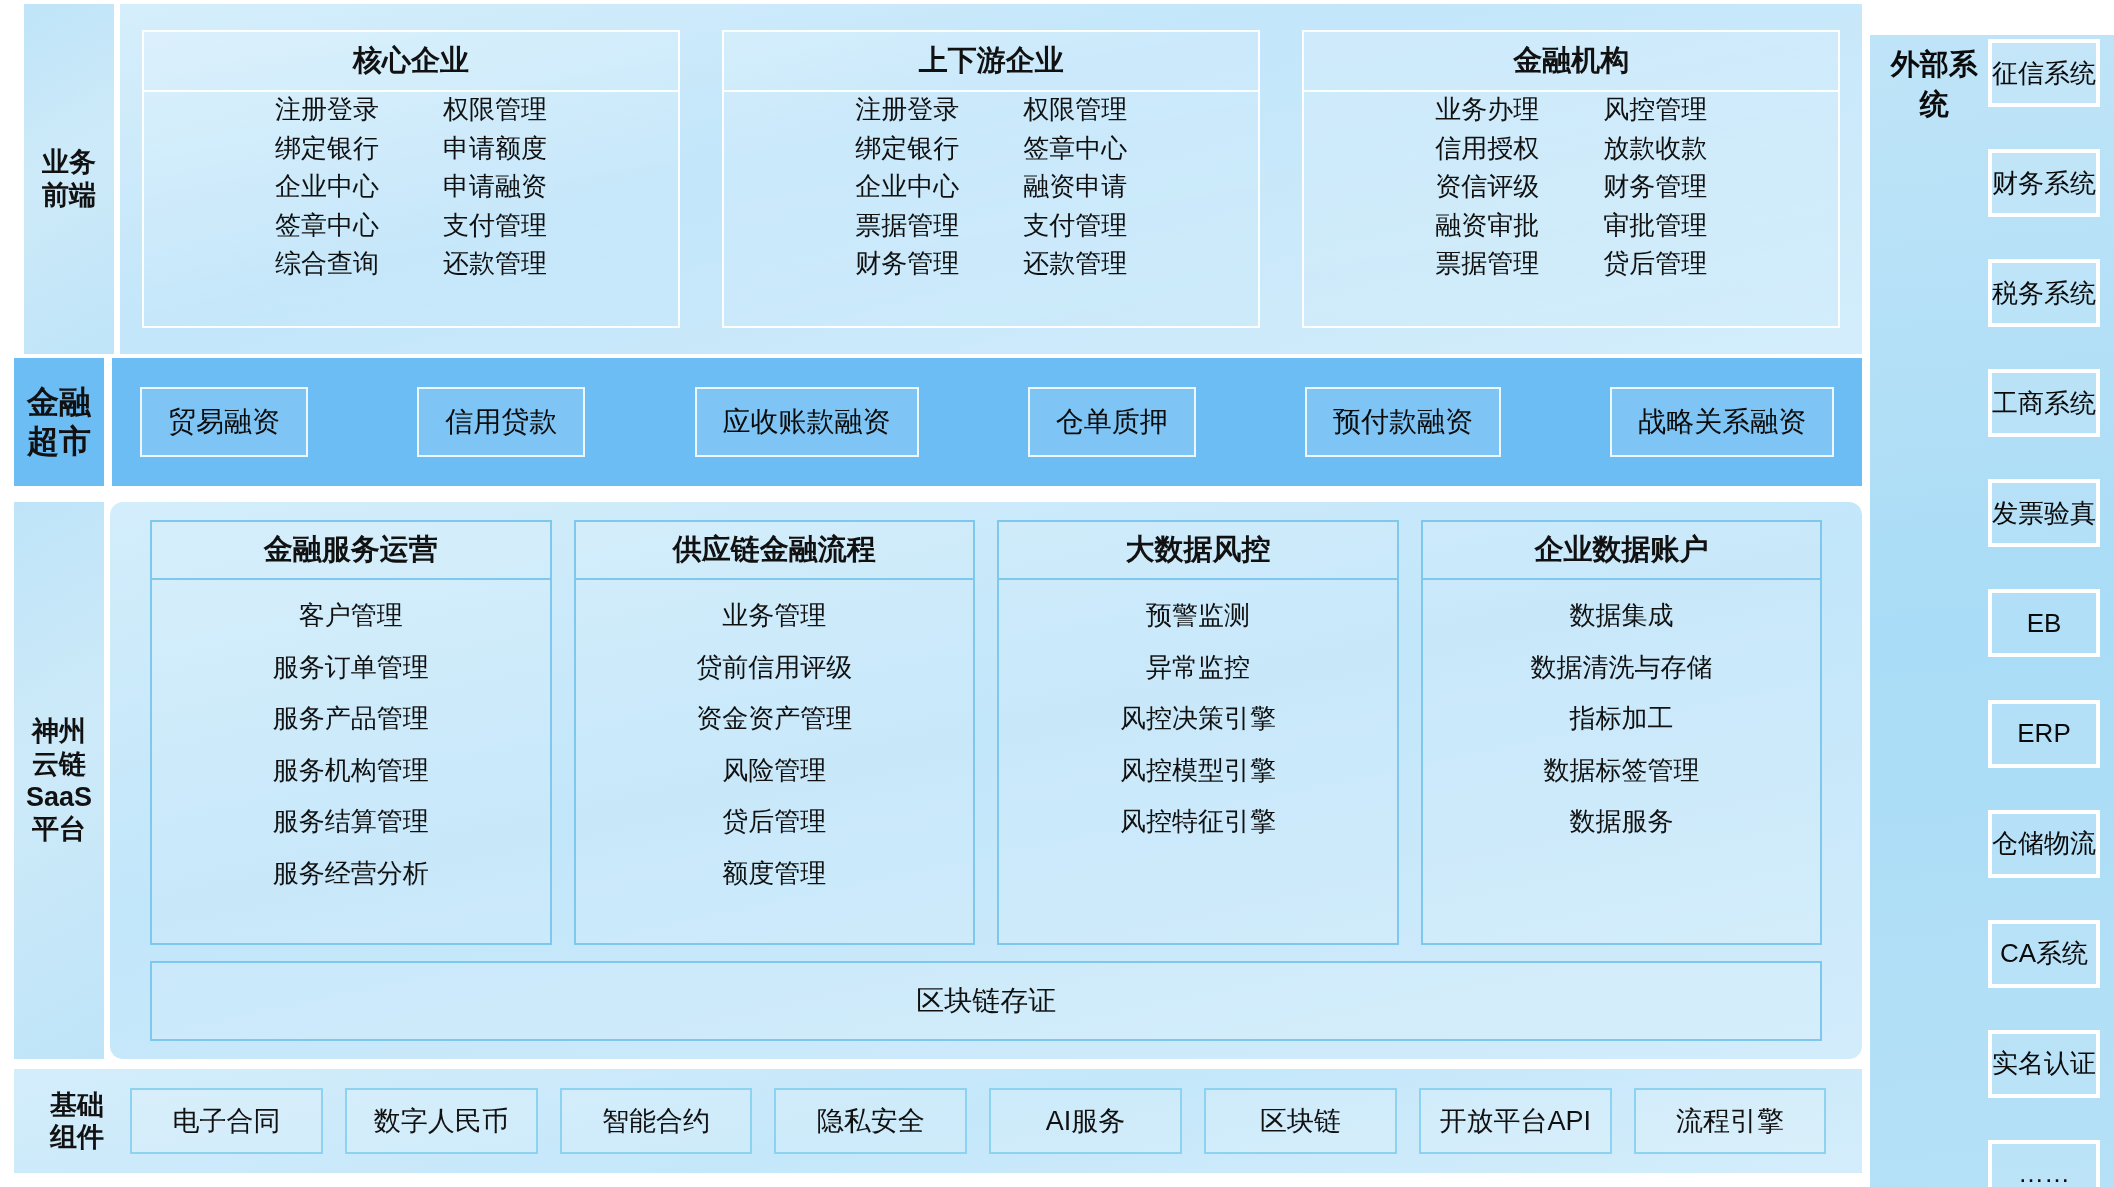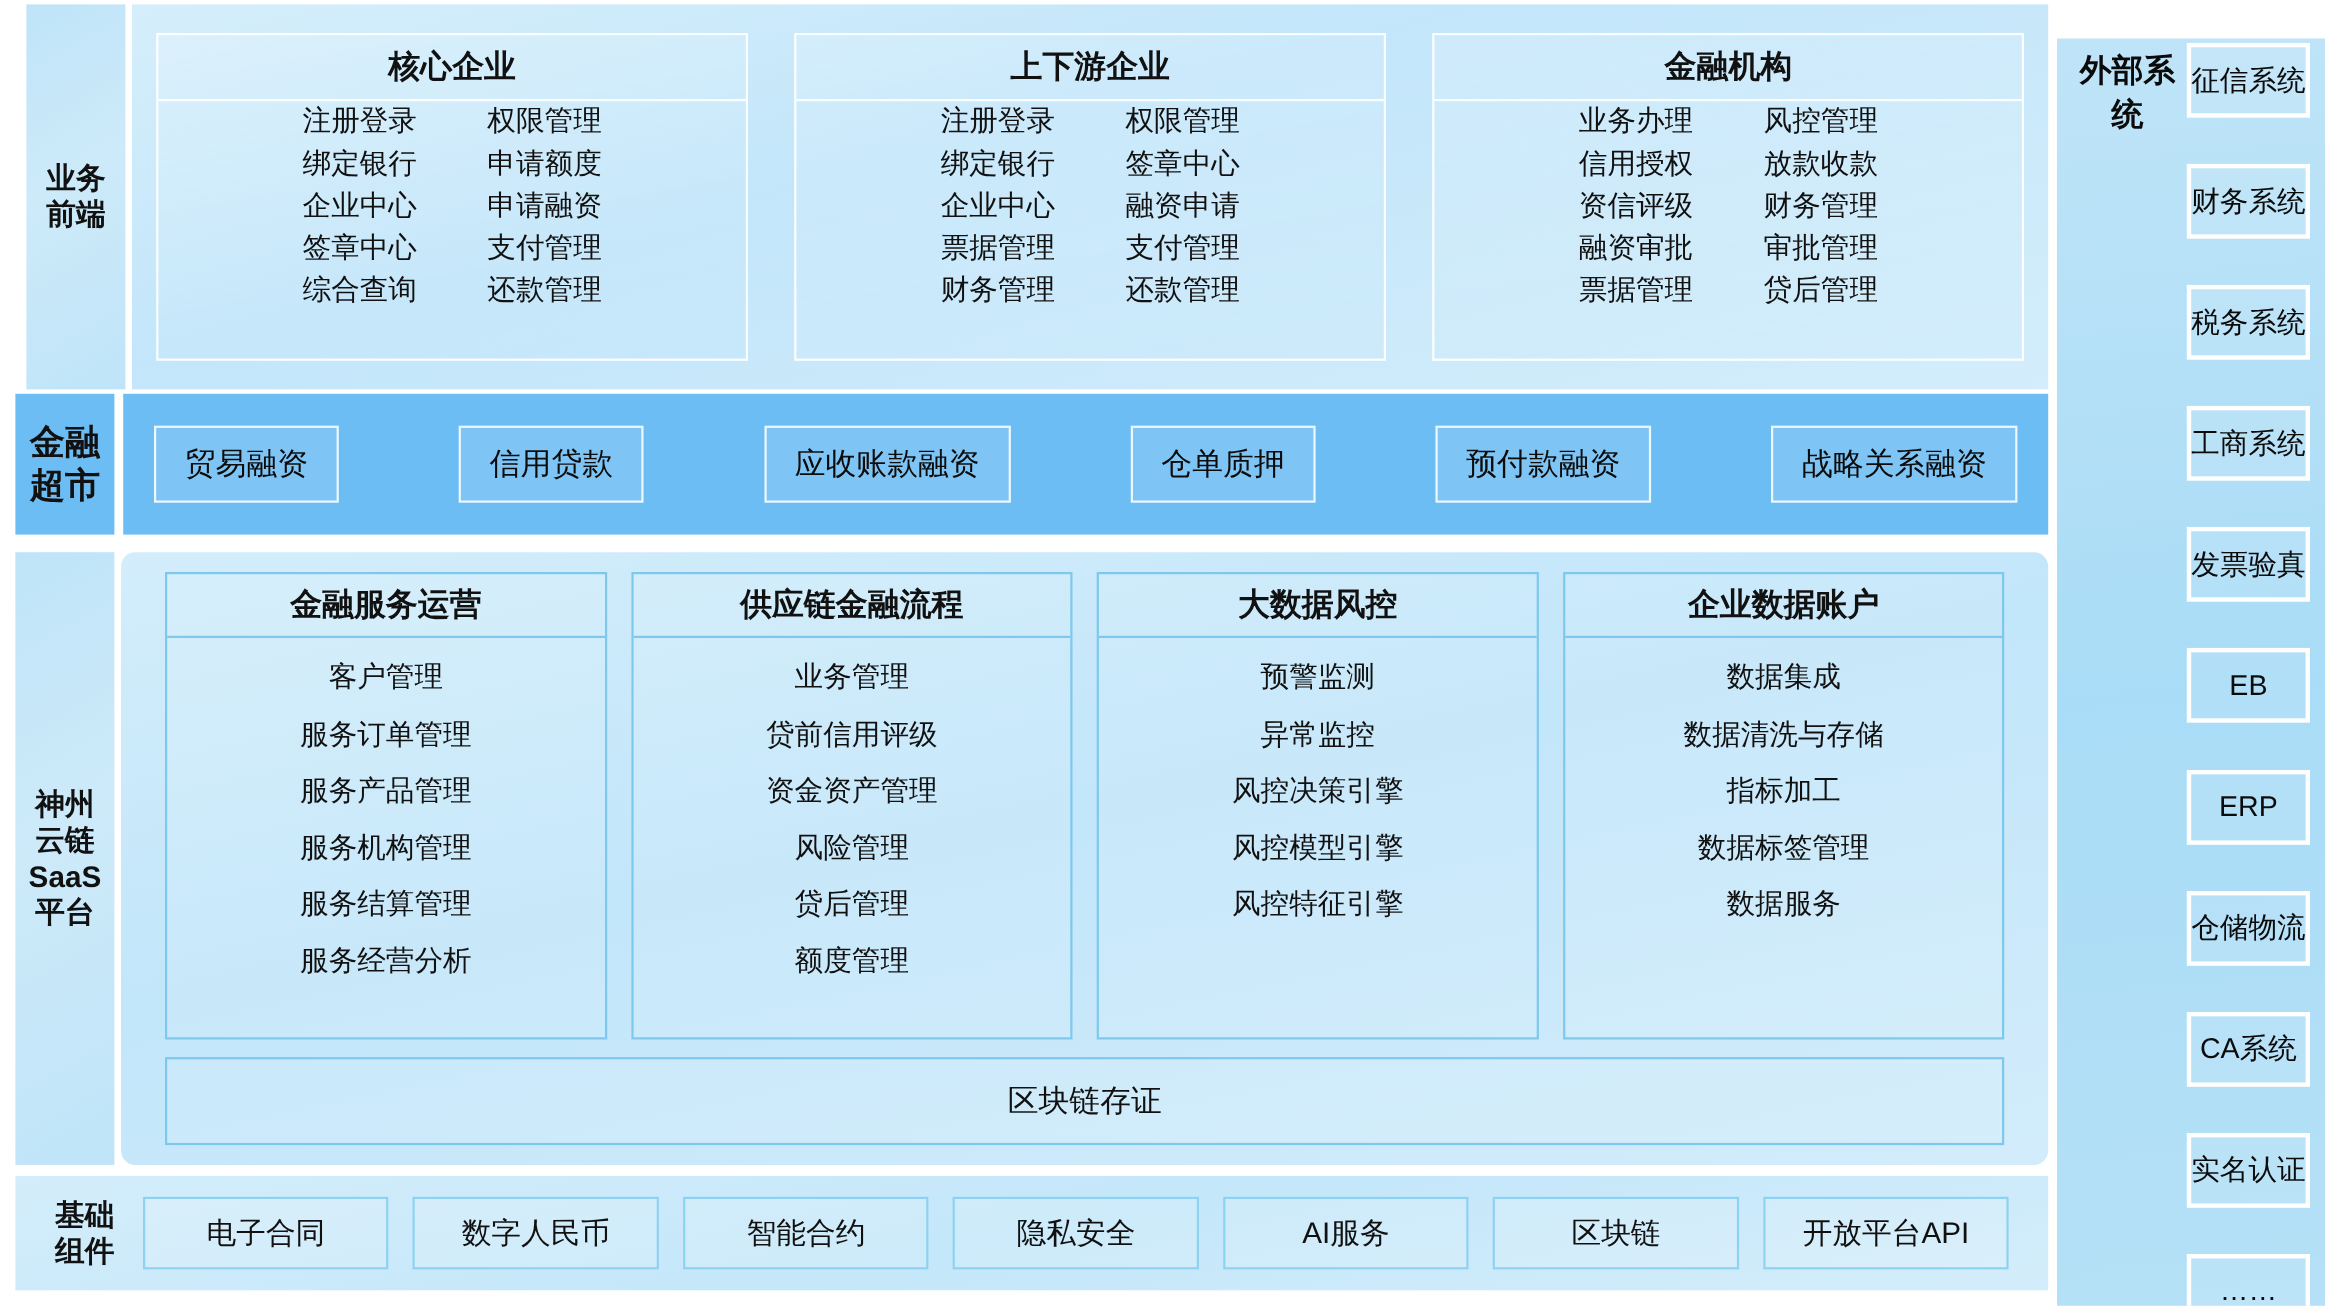--- a/index.html
+++ b/index.html
@@ -298,20 +298,21 @@
         <div class="base-label">基础
 组件</div>
         <div class="base-chips">
           <div class="base-chip">电子合同</div>
           <div class="base-chip">数字人民币</div>
           <div class="base-chip">智能合约</div>
           <div class="base-chip">隐私安全</div>
           <div class="base-chip">AI服务</div>
           <div class="base-chip">区块链</div>
           <div class="base-chip">开放平台API</div>
+          <div class="base-chip">流程引擎</div>
         </div>
       </div>
     </div>
 
   </div>
 
   <div class="sidebar">
     <div class="sidebar-title">外部系统</div>
     <div class="sidebar-list">
       <div class="ext-chip">征信系统</div>

